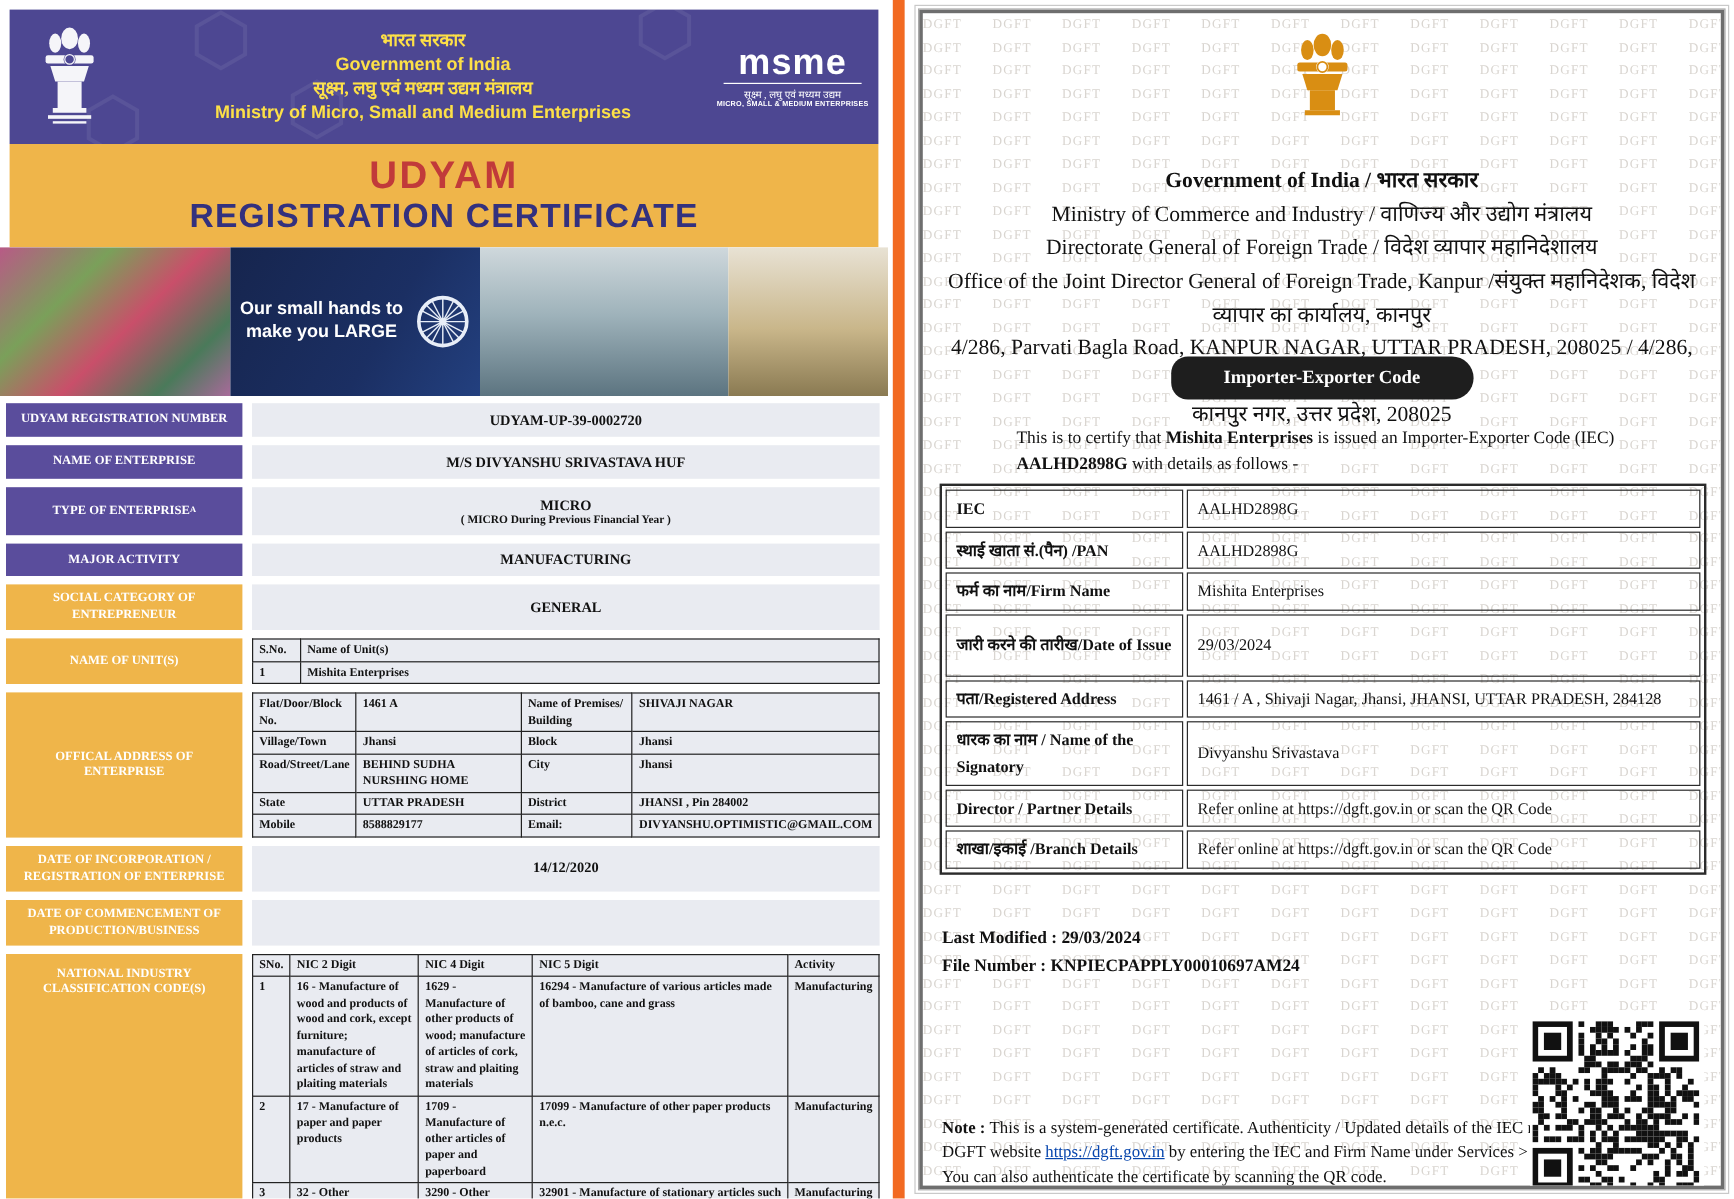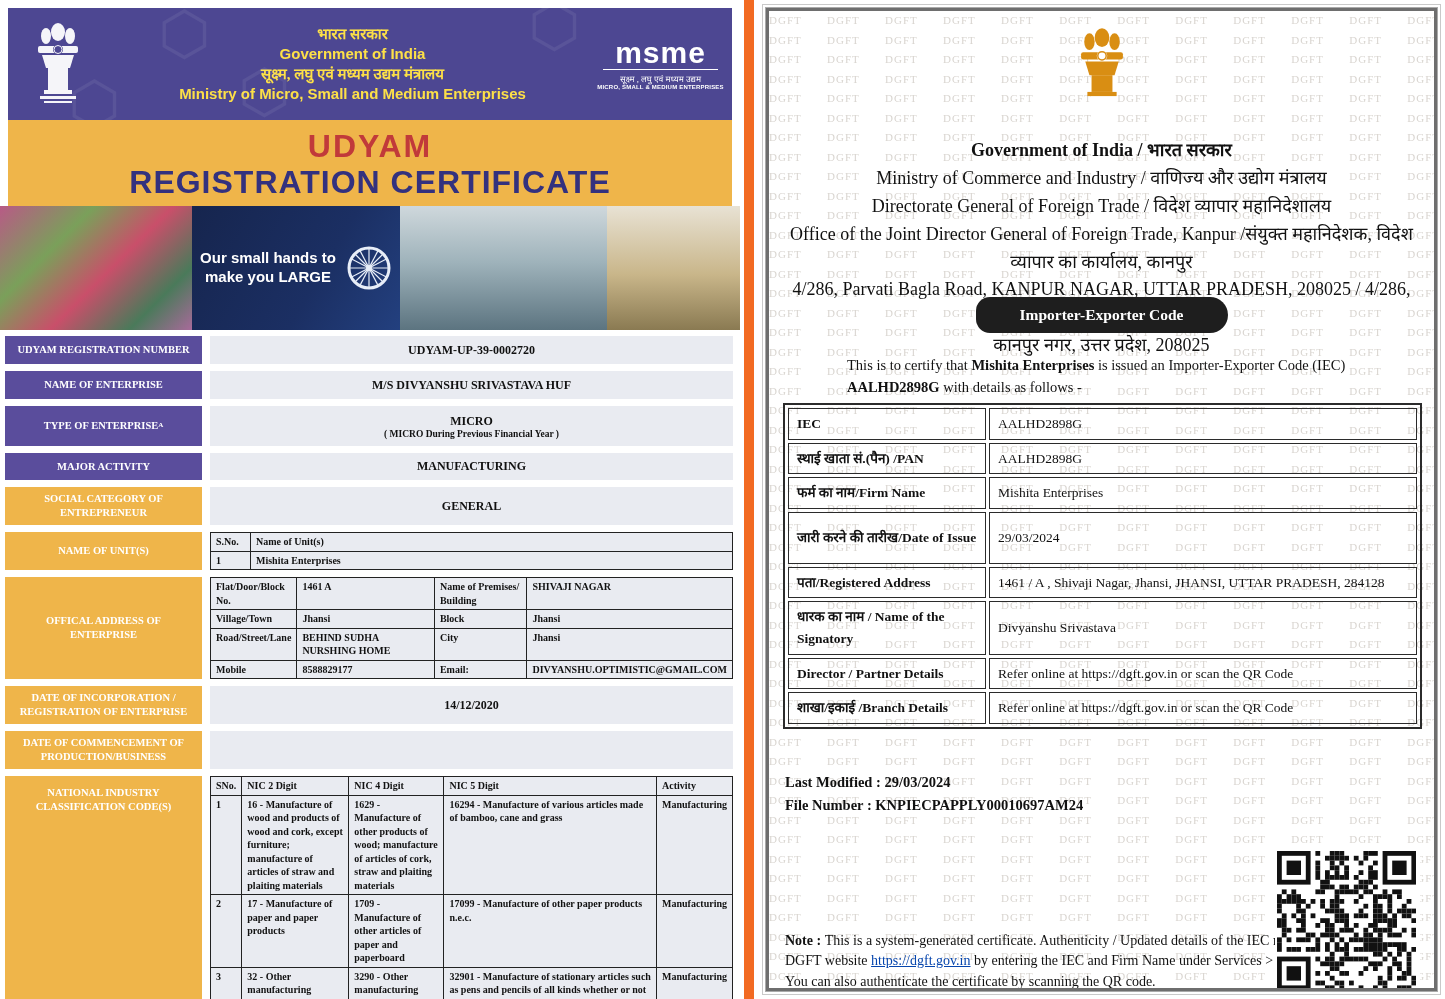--- a/index.html
+++ b/index.html
@@ -17,21 +17,21 @@
   .lp-head-center .h2 { font-size:15px; font-weight:bold; font-family:"Liberation Sans",sans-serif; }
   .lp-head-center .h3 { font-size:15px; font-weight:bold; }
   .lp-head-center .h4 { font-size:15px; font-weight:bold; font-family:"Liberation Sans",sans-serif; }
   .msme-box { width:135px; text-align:center; color:#fff; padding-right:8px; }
   .msme-word { font-family:"Liberation Sans",sans-serif; font-weight:bold; font-size:30px; letter-spacing:1px; line-height:.9; }
   .msme-line { border-top:1.5px solid #fff; margin:3px 6px; }
   .msme-hi { font-size:8.5px; }
   .msme-en { font-size:6px; font-family:"Liberation Sans",sans-serif; font-weight:bold; letter-spacing:.2px; }
   .lp-titleband { margin:0 8px; height:86px; background:#efb54a; text-align:center; padding-top:10px; font-family:"Liberation Sans",sans-serif; }
   .lp-title1 { color:#c13a3a; font-size:32px; font-weight:800; letter-spacing:2px; line-height:1.05; }
-  .lp-title2 { color:#33317e; font-size:32px; font-weight:800; letter-spacing:1px; }
+  .lp-title2 { color:#33317e; font-size:28px; font-weight:800; letter-spacing:1px; }
   .photo-band { height:124px; display:flex; overflow:hidden; }
   .ph1 { width:26%; background:linear-gradient(135deg,#b85a86 0%,#7aa05a 30%,#c94f6a 55%,#4a7a5a 80%,#a86a9a 100%); }
   .ph2 { width:28%; background:linear-gradient(120deg,#16254e 0%,#1b2f63 60%,#23407f 100%); color:#fff; display:flex; align-items:center; justify-content:center; gap:10px; }
   .slogan { font-family:"Liberation Sans",sans-serif; font-weight:bold; font-size:15px; text-align:center; line-height:1.25; }
   .ph3 { width:28%; background:linear-gradient(180deg,#cfd8dc 0%,#9fb3bb 45%,#5c7480 100%); }
   .ph4 { width:18%; background:linear-gradient(180deg,#e8e2d4 0%,#c9b68a 55%,#8a7a52 100%); }
 
   .lp-fields { padding:6px 7px 0 5px; }
   .frow { display:flex; gap:8px; margin-bottom:7px; align-items:stretch; }
   .flabel { width:197px; flex:none; display:flex; align-items:center; justify-content:center; text-align:center; color:#fff; font-weight:bold; font-size:10.5px; line-height:1.3; padding:4px 8px; }
@@ -223,20 +223,26 @@
               <td class="k1">Village/Town</td>
               <td class="v1">Jhansi</td>
               <td class="k2">Block</td>
               <td>Jhansi</td>
             </tr>
             <tr>
               <td class="k1">Road/Street/Lane</td>
               <td class="v1">BEHIND SUDHA NURSHING HOME</td>
               <td class="k2">City</td>
               <td>Jhansi</td>
+            </tr>
+            <tr>
+              <td class="k1">State</td>
+              <td class="v1">UTTAR PRADESH</td>
+              <td class="k2">District</td>
+              <td>JHANSI , Pin 284002</td>
             </tr>
             <tr>
               <td class="k1">Mobile</td>
               <td class="v1">8588829177</td>
               <td class="k2">Email:</td>
               <td>DIVYANSHU.OPTIMISTIC@GMAIL.COM</td>
             </tr>
           </tbody>
             </table>
         </div>

